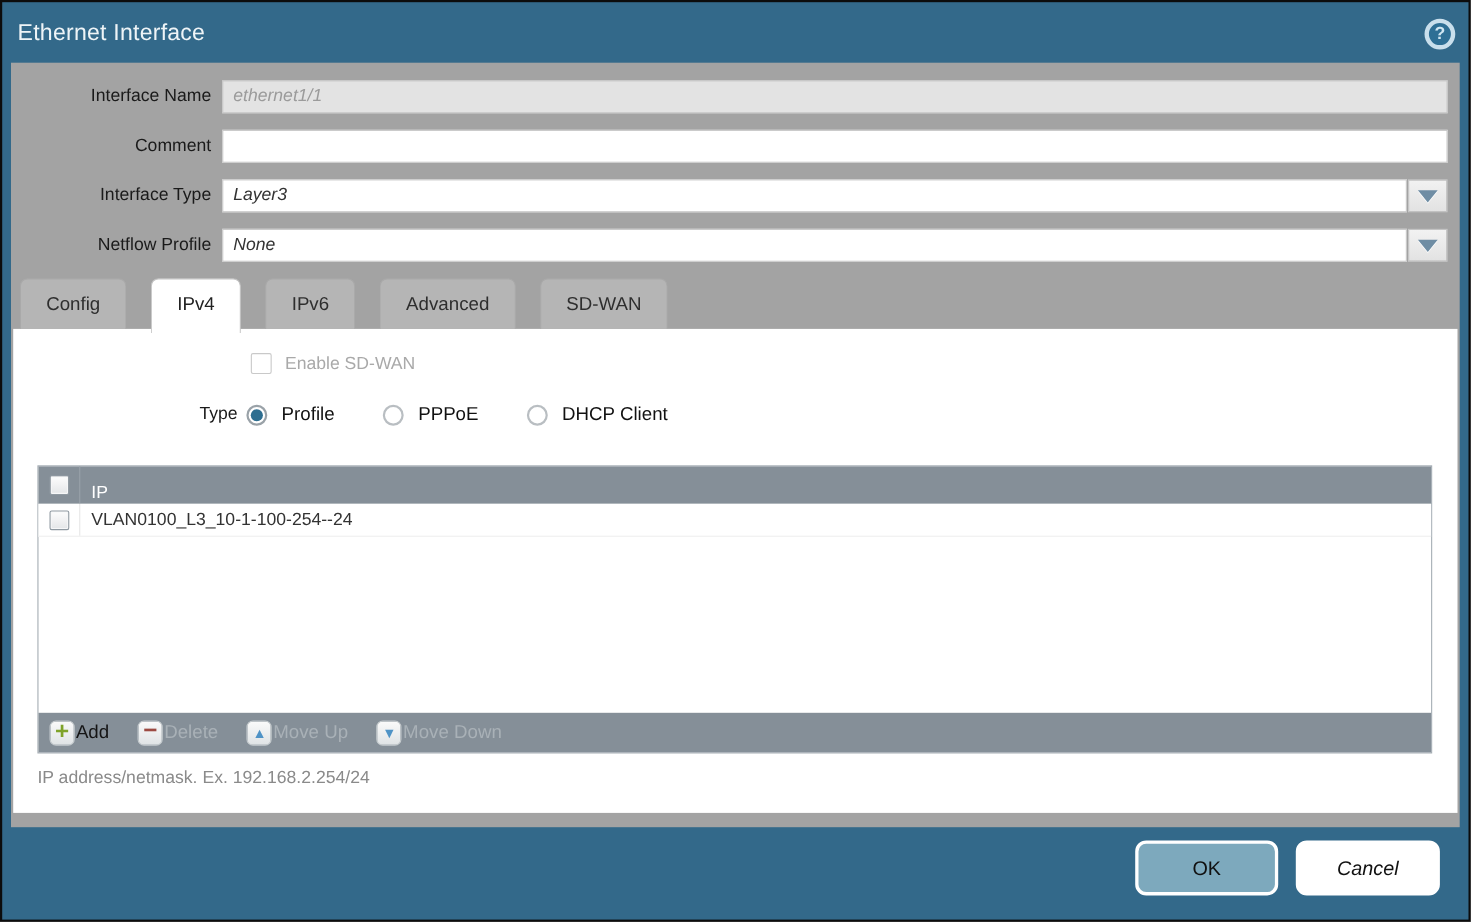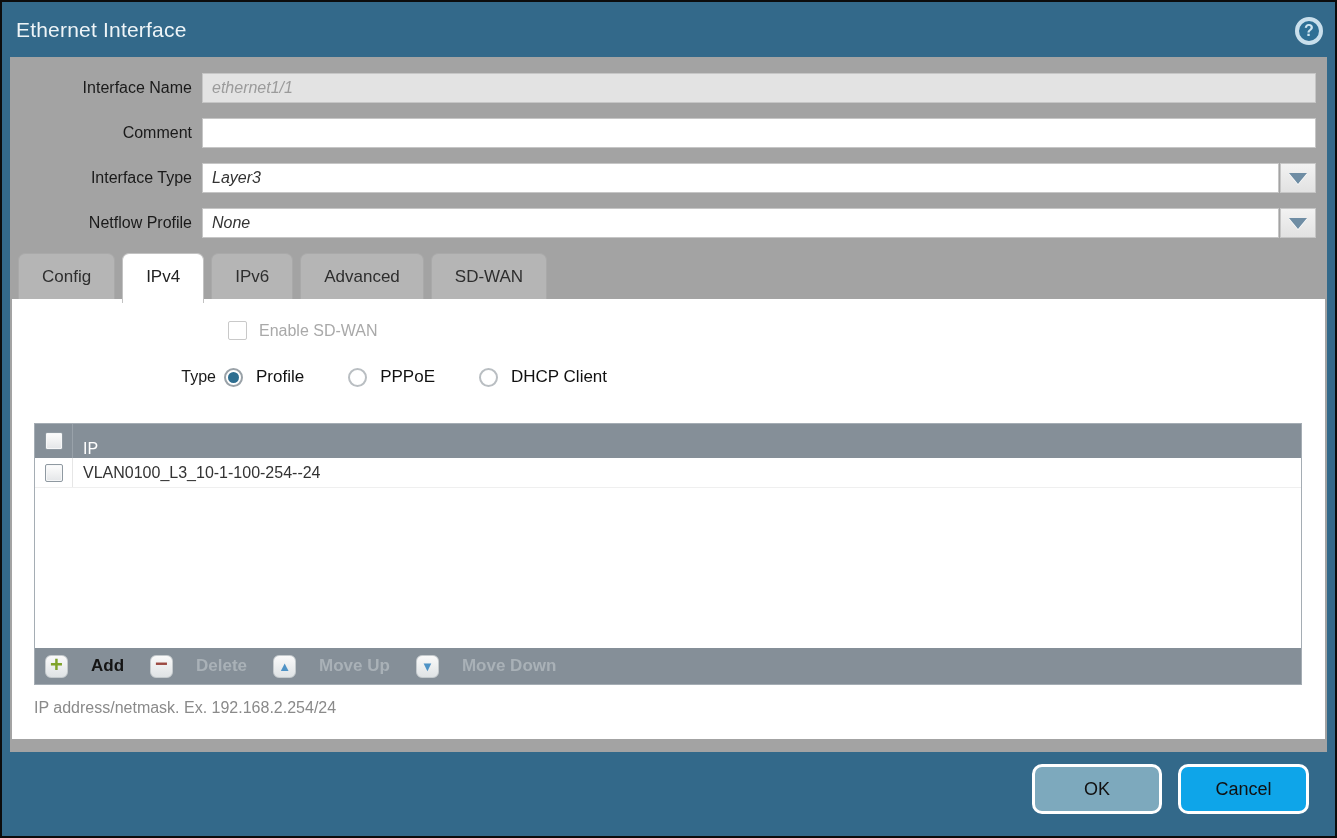--- a/index.html
+++ b/index.html
@@ -91,21 +91,21 @@
   .dd-tri {
     width: 0; height: 0;
     border-left: 9px solid transparent;
     border-right: 9px solid transparent;
     border-top: 11px solid #6f8da4;
     filter: drop-shadow(0 1px 0 #ffffff);
   }
   
   .tabs {
     display: flex;
-    gap: 7px;
+    gap: 22px;
     margin: 15px 0 0 8px;
     position: relative;
     z-index: 2;
   }
   .tab {
     background: #b5b5b5;
     border: 1px solid #a9a9a9;
     border-bottom: none;
     border-radius: 7px 7px 0 0;
     padding: 13px 23px 12px 23px;
@@ -239,21 +239,21 @@
   }
   .tb-badge {
     width: 23px; height: 23px;
     border-radius: 6px;
     background: linear-gradient(#fafafa, #dfe3e5);
     border: 1px solid #c4cacd;
     display: flex; align-items: center; justify-content: center;
     font-weight: bold;
     flex: none;
   }
-  .tb-label { margin-left: 23px; font-size: 17px; font-weight: bold; }
+  .tb-label { margin-left: 1px; font-size: 17px; }
   .tb-btn.enabled .tb-label { color: #141414; }
   .tb-btn.disabled .tb-label { color: #a9b1b7; }
   .tb-btn.disabled { cursor: default; }
   .glyph-plus { color: #7fa32a; font-size: 22px; line-height: 1; margin-top: -2px; }
   .glyph-minus { color: #9c4a42; font-size: 22px; line-height: 1; margin-top: -4px; }
   .glyph-arrow { color: #4f93c6; font-size: 13px; line-height: 1; }
   .hint {
     position: absolute;
     left: 22px; top: 400px;
     font-size: 16px;
@@ -277,21 +277,22 @@
     cursor: pointer;
   }
   .btn-ok {
     right: 173px;
     width: 130px;
     background: #7da9bd;
   }
   .btn-cancel {
     right: 26px;
     width: 131px;
-    background: #0ea5e9;
+    background: #ffffff;
+    font-style: italic;
   }
 </style>
 </head>
 <body>
 
 <div class="frame">
 
   <div class="titlebar">
     <span class="title">Ethernet Interface</span>
     <div class="help-icon">

